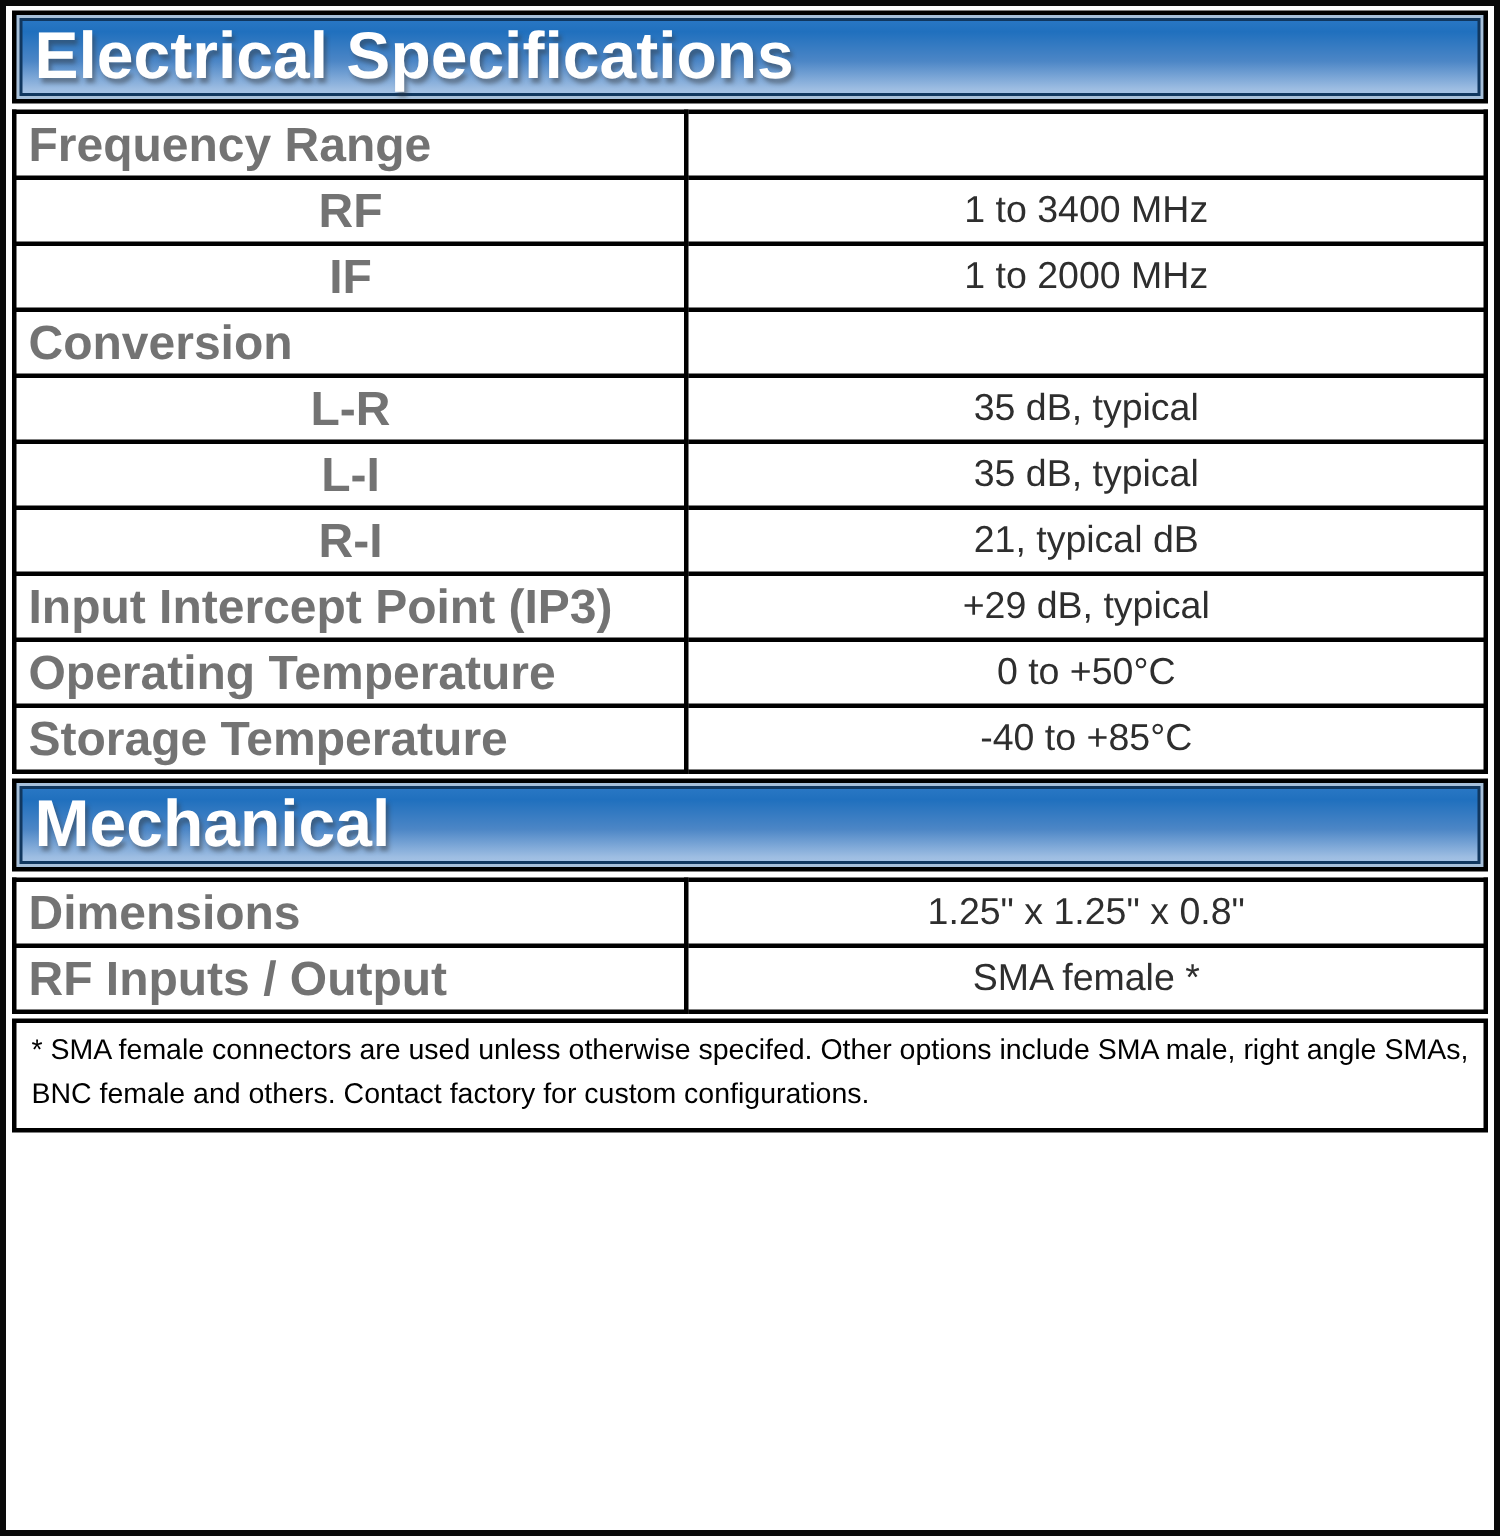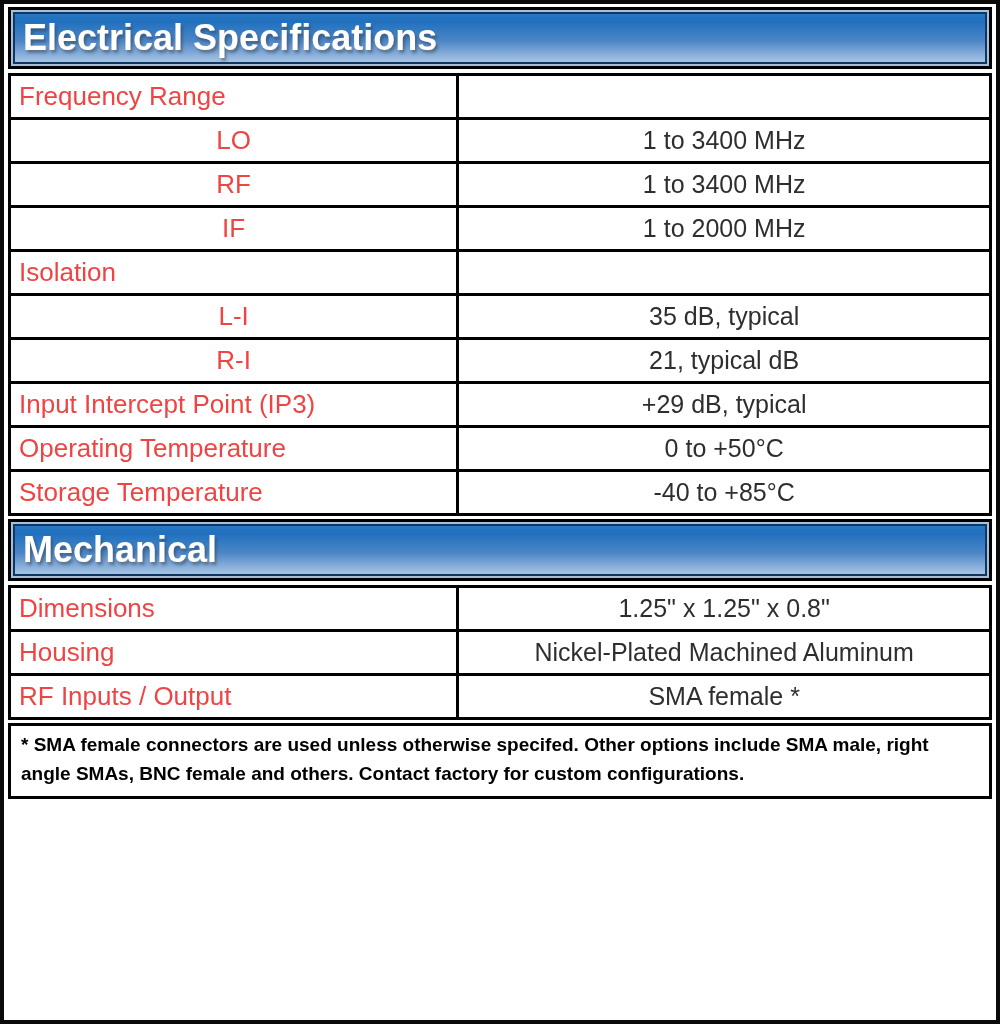--- a/index.html
+++ b/index.html
@@ -19,57 +19,57 @@
     margin-bottom: 4px;
     border: 3px solid #000000;
     box-shadow: inset 0 0 0 2px #a7c0da, inset 0 0 0 4px #10375f;
     background: linear-gradient(180deg, #2d7ac7 0%, #2070be 20%, #4c86c6 55%, #9dbde2 88%, #abc7e8 100%);
     display: flex;
     align-items: center;
   }
   .band-title {
     color: #ffffff;
     font-weight: bold;
-    font-size: 36px;
+    font-size: 44px;
     padding-left: 12px;
     line-height: 1;
     text-shadow: 2px 3px 3px rgba(50,50,50,0.45);
   }
   table.spec-table {
     width: 100%;
     border-collapse: collapse;
     table-layout: fixed;
     margin-bottom: 3px;
   }
   col.c1 { width: 45.7%; }
   col.c2 { width: 54.3%; }
   td {
     border: 3px solid #000000;
     height: 44px;
     padding: 0 8px;
     overflow: hidden;
     white-space: nowrap;
   }
   td.label {
-    font-weight: normal;
-    font-size: 26px;
-    color: #ef4444;
+    font-weight: bold;
+    font-size: 32px;
+    color: #737373;
     text-align: left;
   }
   td.label.sub { text-align: center; padding: 0; }
   td.value {
     font-size: 25px;
     font-weight: normal;
     color: #2e2e2e;
     text-align: center;
   }
   .footnote {
     border: 3px solid #000000;
     padding: 5px 10px 7px 10px;
-    font-weight: bold;
+    font-weight: normal;
     font-size: 19px;
     line-height: 1.52;
     color: #000000;
   }
 </style>
 </head>
 <body>
 
 <div class="sheet">
 
@@ -81,34 +81,34 @@
     <colgroup>
         <col class="c1">
         <col class="c2">
       </colgroup>
     <tbody>
         <tr>
           <td class="label">Frequency Range</td>
           <td class="value"></td>
         </tr>
         <tr>
-          <td class="label sub">LO</td>
-          <td class="value">1 to 3400 MHz</td>
-        </tr>
-        <tr>
           <td class="label sub">RF</td>
           <td class="value">1 to 3400 MHz</td>
         </tr>
         <tr>
           <td class="label sub">IF</td>
           <td class="value">1 to 2000 MHz</td>
         </tr>
         <tr>
-          <td class="label">Isolation</td>
+          <td class="label">Conversion</td>
           <td class="value"></td>
+        </tr>
+        <tr>
+          <td class="label sub">L-R</td>
+          <td class="value">35 dB, typical</td>
         </tr>
         <tr>
           <td class="label sub">L-I</td>
           <td class="value">35 dB, typical</td>
         </tr>
         <tr>
           <td class="label sub">R-I</td>
           <td class="value">21, typical dB</td>
         </tr>
         <tr>
@@ -134,24 +134,20 @@
     <colgroup>
         <col class="c1">
         <col class="c2">
       </colgroup>
     <tbody>
         <tr>
           <td class="label">Dimensions</td>
           <td class="value">1.25" x 1.25" x 0.8"</td>
         </tr>
         <tr>
-          <td class="label">Housing</td>
-          <td class="value">Nickel-Plated Machined Aluminum</td>
-        </tr>
-        <tr>
           <td class="label">RF Inputs / Output</td>
           <td class="value">SMA female *</td>
         </tr>
       </tbody>
   </table>
 
   <div class="footnote">* SMA female connectors are used unless otherwise specifed. Other options include SMA male, right angle SMAs, BNC female and others. Contact factory for custom configurations.</div>
 
 </div>
 

